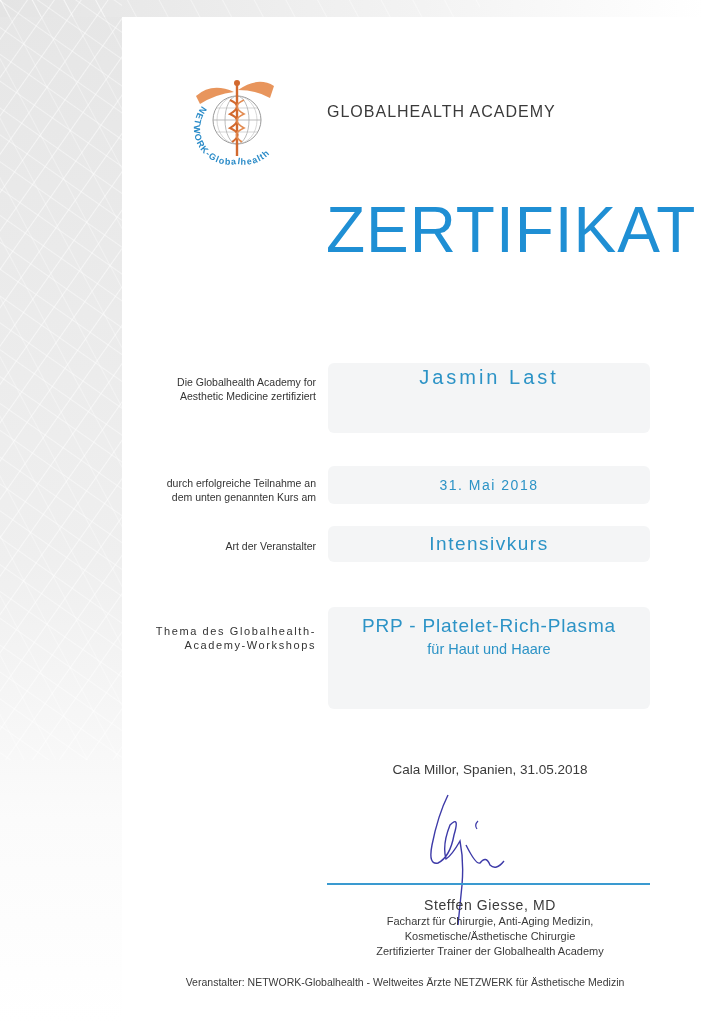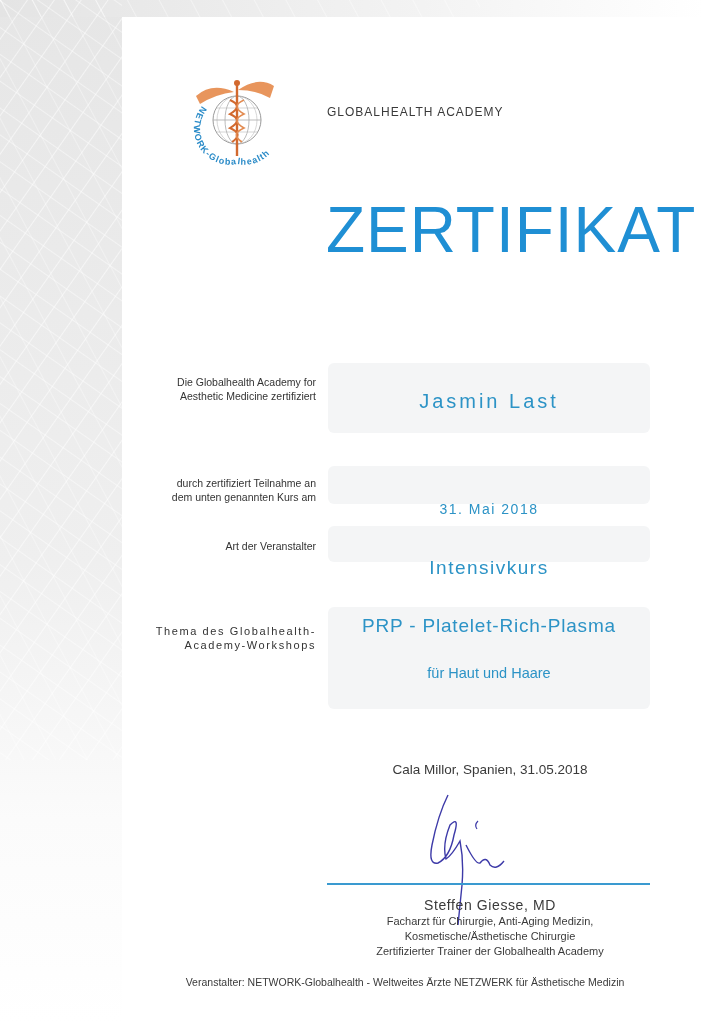--- a/index.html
+++ b/index.html
@@ -14,39 +14,39 @@
   }
   .panel {
     position: absolute; left: 122px; top: 17px; width: 582px; height: 1007px;
     background: #ffffff;
   }
   .logo {
     position: absolute; left: 192px; top: 76px; width: 86px; height: 96px;
   }
   .academy {
     position: absolute; left: 327px; top: 102px;
-    font-size: 12px; line-height: 20px; color: #3a3a3a; letter-spacing: 1px;
+    font-size: 16px; line-height: 20px; color: #3a3a3a; letter-spacing: 1px;
   }
   .academy div { white-space: nowrap; }
   .title {
     position: absolute; left: 326px; top: 190px;
     font-size: 64px; line-height: 80px; color: #1f8fd4; letter-spacing: 1px;
     font-weight: normal;
   }
   .label {
     position: absolute; left: 140px; width: 176px; text-align: right;
     font-size: 10.5px; line-height: 14px; color: #333;
   }
   .label.spaced { letter-spacing: 1.6px; font-size: 11px; }
   .box {
     position: absolute; left: 328px; width: 322px;
     background: #f4f5f6; border-radius: 6px;
     text-align: center; color: #2c93c6;
   }
-  .box .l { white-space: nowrap; margin-top: 24px; }
+  .box .l { white-space: nowrap; }
   .place {
     position: absolute; left: 330px; width: 320px; top: 762px; text-align: center;
     font-size: 13.5px; color: #3a3a3a;
   }
   .sigline {
     position: absolute; left: 327px; top: 883px; width: 323px; height: 2px; background: #3a9ad0;
   }
   .signature { position: absolute; left: 420px; top: 785px; width: 110px; height: 140px; }
   .signer {
     position: absolute; left: 330px; width: 320px; top: 888px; text-align: center; color: #3a3a3a; margin-top: 8px;
@@ -117,21 +117,21 @@
 
 <div class="label" style="top:375px;">
   <div>Die Globalhealth Academy for</div>
   <div>Aesthetic Medicine zertifiziert</div>
 </div>
 <div class="box" style="top:363px;height:70px;">
   <div class="l" style="font-size:20px;line-height:28px;letter-spacing:3px;">Jasmin Last</div>
 </div>
 
 <div class="label" style="top:476px;">
-  <div>durch zertifiziert Teilnahme an</div>
+  <div>durch erfolgreiche Teilnahme an</div>
   <div>dem unten genannten Kurs am</div>
 </div>
 <div class="box" style="top:466px;height:38px;">
   <div class="l" style="font-size:14px;line-height:38px;letter-spacing:1.5px;">31. Mai 2018</div>
 </div>
 
 <div class="label" style="top:539px;">
   <div>Art der Veranstalter</div>
 </div>
 <div class="box" style="top:526px;height:36px;">

